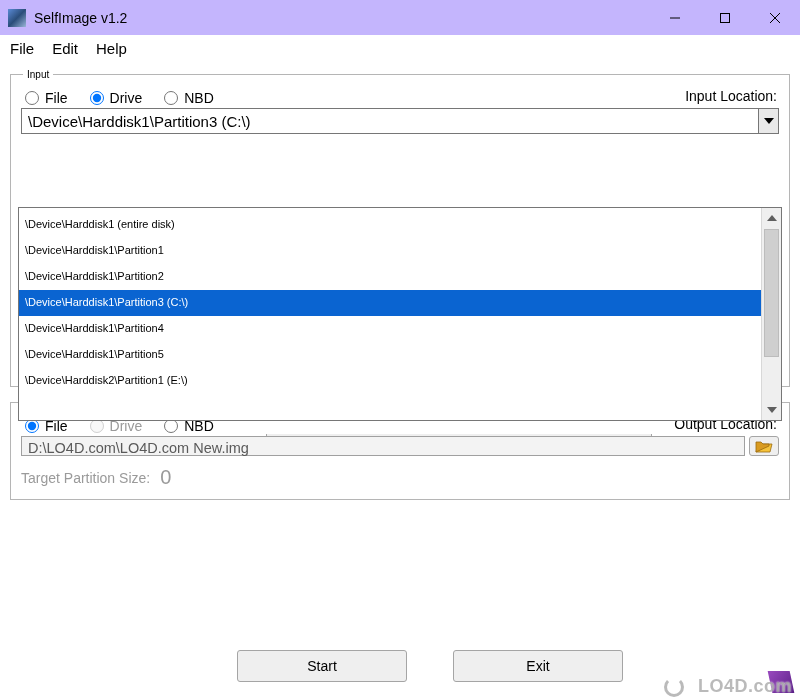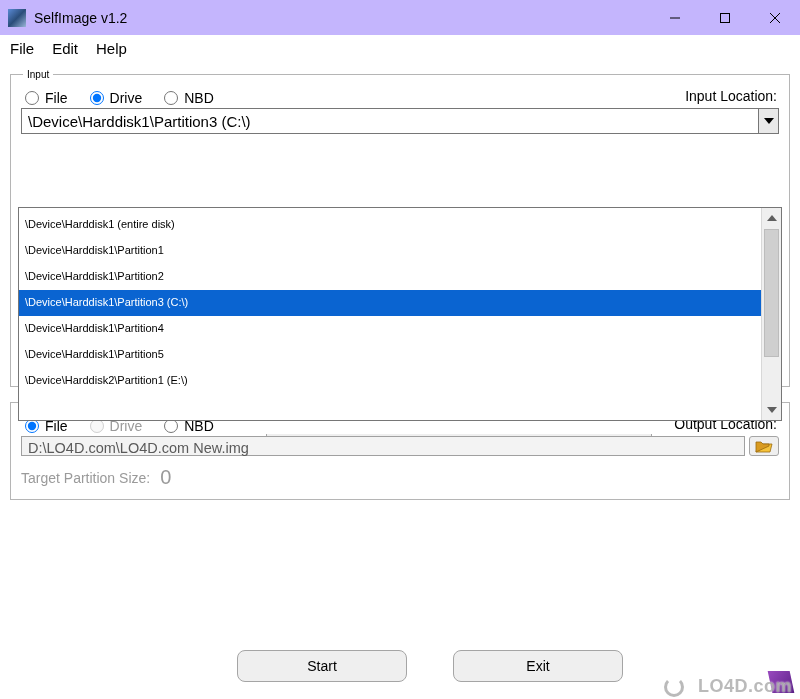--- a/index.html
+++ b/index.html
@@ -144,21 +144,21 @@
   .bottom-btns {
     position:absolute;
     left:0; right:0; top:650px;
     display:flex; gap:46px;
     justify-content:center;
     padding-left:60px;
   }
   .bottom-btns button {
     width:170px; height:32px;
     border:1px solid #a5a5a5;
-    border-radius:8px;
+    border-radius:3px;
     background:#efefef;
     font-size:14px;
   }
   .corner-icon {
     position:absolute;
     bottom:6px; right:8px;
     width:22px; height:22px;
     background: linear-gradient(135deg,#9a4abf,#5a1f86);
     transform: skewX(12deg);
   }

